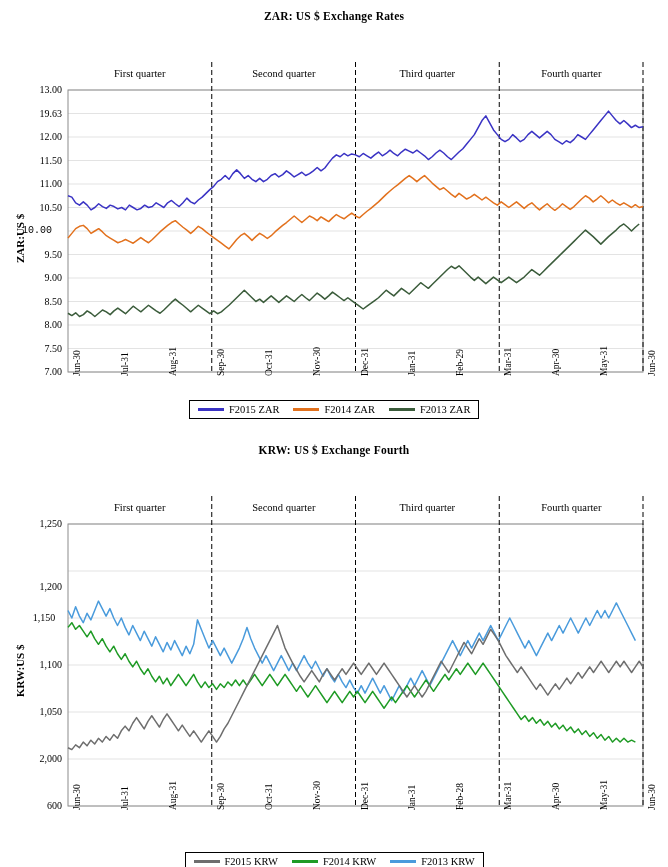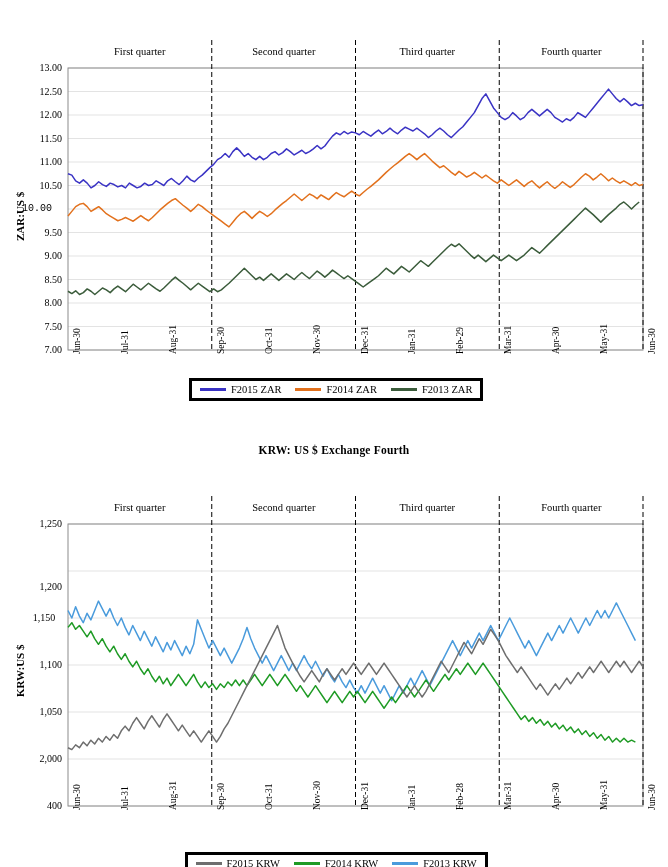--- a/index.html
+++ b/index.html
@@ -33,34 +33,35 @@
   .tick-label-y{
     position:absolute;font-size:10px;text-align:right;white-space:nowrap;
   }
   .tick-label-x{
     position:absolute;font-size:9.5px;white-space:nowrap;
     transform:rotate(-90deg);
     transform-origin:left top;
   }
   .legend{
     position:absolute;
-    border:3px solid #000000;
+    border:1px solid #000000;
     background:#fff;
     display:flex;align-items:center;
     padding:3px 8px;
     gap:14px;
   }
   .legend-item{display:flex;align-items:center;gap:5px;font-size:10.5px;white-space:nowrap;}
   .legend-swatch{display:inline-block;width:26px;height:3px;}
   svg{display:block;}
 </style>
 </head>
 <body>
 
 <div class="chart-block" id="chart-zar">
+  <div class="chart-title">ZAR: US $ Exchange Rates</div>
   <div class="plot-wrap" id="zar-plot" style="height: 410px;">
       <svg width="668" height="410">
         <line x1="68" y1="350" x2="643" y2="350" stroke="#e3e3e3" stroke-width="1"></line>
         <line x1="68" y1="326.5" x2="643" y2="326.5" stroke="#e3e3e3" stroke-width="1"></line>
         <line x1="68" y1="303" x2="643" y2="303" stroke="#e3e3e3" stroke-width="1"></line>
         <line x1="68" y1="279.5" x2="643" y2="279.5" stroke="#e3e3e3" stroke-width="1"></line>
         <line x1="68" y1="256" x2="643" y2="256" stroke="#e3e3e3" stroke-width="1"></line>
         <line x1="68" y1="232.49999999999997" x2="643" y2="232.49999999999997" stroke="#e3e3e3" stroke-width="1"></line>
         <line x1="68" y1="209" x2="643" y2="209" stroke="#e3e3e3" stroke-width="1"></line>
         <line x1="68" y1="185.5" x2="643" y2="185.5" stroke="#e3e3e3" stroke-width="1"></line>
@@ -82,21 +83,21 @@
       <div class="tick-label-y" style="left: 26px; width: 36px; top: 320.5px;">7.50</div>
       <div class="tick-label-y" style="left: 26px; width: 36px; top: 297px;">8.00</div>
       <div class="tick-label-y" style="left: 26px; width: 36px; top: 273.5px;">8.50</div>
       <div class="tick-label-y" style="left: 26px; width: 36px; top: 250px;">9.00</div>
       <div class="tick-label-y" style="left: 26px; width: 36px; top: 226.5px;">9.50</div>
       <div class="tick-label-y" style="left: 16px; width: 36px; top: 203px; font-family: Liberation Mono, monospace;">10.00</div>
       <div class="tick-label-y" style="left: 26px; width: 36px; top: 179.5px;">10.50</div>
       <div class="tick-label-y" style="left: 26px; width: 36px; top: 156px;">11.00</div>
       <div class="tick-label-y" style="left: 26px; width: 36px; top: 132.5px;">11.50</div>
       <div class="tick-label-y" style="left: 26px; width: 36px; top: 109px; text-align: right;">12.00</div>
-      <div class="tick-label-y" style="left: 26px; width: 36px; top: 85.5px;">12.50</div>
+      <div class="tick-label-y" style="left: 26px; width: 36px; top: 85.5px;">19.63</div>
       <div class="tick-label-y" style="left: 26px; width: 36px; top: 62px;">13.00</div>
       <div class="tick-label-x" style="left: 72px; top: 354px;">Jun-30</div>
       <div class="tick-label-x" style="left: 119.917px; top: 354px;">Jul-31</div>
       <div class="tick-label-x" style="left: 167.833px; top: 354px;">Aug-31</div>
       <div class="tick-label-x" style="left: 215.75px; top: 354px;">Sep-30</div>
       <div class="tick-label-x" style="left: 263.667px; top: 354px;">Oct-31</div>
       <div class="tick-label-x" style="left: 311.583px; top: 354px;">Nov-30</div>
       <div class="tick-label-x" style="left: 359.5px; top: 354px;">Dec-31</div>
       <div class="tick-label-x" style="left: 407.417px; top: 354px;">Jan-31</div>
       <div class="tick-label-x" style="left: 455.333px; top: 354px;">Feb-29</div>
@@ -139,21 +140,21 @@
         <line x1="68" y1="68" x2="643" y2="68" stroke="#e3e3e3" stroke-width="1"></line>
         <rect x="68" y="68" width="575" height="282" fill="none" stroke="#8c8c8c" stroke-width="1"></rect>
         <line x1="211.75" y1="40" x2="211.75" y2="350" stroke="#000" stroke-width="1" stroke-dasharray="5,3"></line>
         <line x1="355.5" y1="40" x2="355.5" y2="350" stroke="#000" stroke-width="1" stroke-dasharray="5,3"></line>
         <line x1="499.25" y1="40" x2="499.25" y2="350" stroke="#000" stroke-width="1" stroke-dasharray="5,3"></line>
         <line x1="643" y1="40" x2="643" y2="350" stroke="#000" stroke-width="1" stroke-dasharray="5,3"></line>
         <polyline points="68.00,154.48 71.81,162.00 75.62,150.72 79.42,160.12 83.23,166.70 87.04,157.30 90.85,163.88 94.66,154.48 98.46,145.08 102.27,152.60 106.08,160.12 109.89,152.60 113.70,162.00 117.50,169.52 121.31,162.00 125.12,171.40 128.93,178.92 132.74,169.52 136.54,177.04 140.35,184.56 144.16,175.16 147.97,182.68 151.77,190.20 155.58,180.80 159.39,188.32 163.20,195.84 167.01,186.44 170.81,193.96 174.62,184.56 178.43,192.08 182.24,199.60 186.05,190.20 189.85,197.72 193.66,188.32 197.47,163.88 201.28,173.28 205.09,182.68 208.89,192.08 212.70,184.56 216.51,192.08 220.32,199.60 224.13,192.08 227.93,199.60 231.74,207.12 235.55,199.60 239.36,192.08 243.17,182.68 246.97,171.40 250.78,182.68 254.59,192.08 258.40,199.60 262.21,207.12 266.01,199.60 269.82,207.12 273.63,214.64 277.44,207.12 281.25,199.60 285.05,207.12 288.86,214.64 292.67,207.12 296.48,214.64 300.28,207.12 304.09,199.60 307.90,207.12 311.71,212.76 315.52,205.24 319.32,212.76 323.13,220.28 326.94,212.76 330.75,220.28 334.56,225.92 338.36,218.40 342.17,225.92 345.98,231.56 349.79,224.04 353.60,231.56 357.40,237.20 361.21,229.68 365.02,237.20 368.83,229.68 372.64,222.16 376.44,229.68 380.25,237.20 384.06,229.68 387.87,237.20 391.68,244.72 395.48,237.20 399.29,229.68 403.10,237.20 406.91,229.68 410.72,222.16 414.52,229.68 418.33,222.16 422.14,214.64 425.95,222.16 429.75,229.68 433.56,222.16 437.37,214.64 441.18,207.12 444.99,199.60 448.79,192.08 452.60,184.56 456.41,192.08 460.22,199.60 464.03,192.08 467.83,184.56 471.64,192.08 475.45,184.56 479.26,177.04 483.07,184.56 486.87,177.04 490.68,169.52 494.49,177.04 498.30,184.56 502.11,177.04 505.91,169.52 509.72,162.00 513.53,169.52 517.34,177.04 521.15,184.56 524.95,192.08 528.76,184.56 532.57,192.08 536.38,199.60 540.19,192.08 543.99,184.56 547.80,177.04 551.61,184.56 555.42,177.04 559.23,169.52 563.03,177.04 566.84,169.52 570.65,162.00 574.46,169.52 578.26,177.04 582.07,169.52 585.88,162.00 589.69,169.52 593.50,162.00 597.30,154.48 601.11,162.00 604.92,154.48 608.73,162.00 612.54,154.48 616.34,146.96 620.15,154.48 623.96,162.00 627.77,169.52 631.58,177.04 635.38,184.56" fill="none" stroke="#4a9bdc" stroke-width="1.5" stroke-linejoin="round"></polyline>
         <polyline points="68.00,171.40 71.81,166.70 75.62,173.28 79.42,169.52 83.23,175.16 87.04,180.80 90.85,175.16 94.66,182.68 98.46,188.32 102.27,182.68 106.08,190.20 109.89,195.84 113.70,190.20 117.50,197.72 121.31,203.36 125.12,197.72 128.93,205.24 132.74,210.88 136.54,205.24 140.35,212.76 144.16,218.40 147.97,212.76 151.77,220.28 155.58,225.92 159.39,220.28 163.20,227.80 167.01,222.16 170.81,229.68 174.62,224.04 178.43,218.40 182.24,224.04 186.05,229.68 189.85,224.04 193.66,218.40 197.47,225.92 201.28,231.56 205.09,225.92 208.89,231.56 212.70,227.80 216.51,233.44 220.32,227.80 224.13,231.56 227.93,225.92 231.74,229.68 235.55,224.04 239.36,229.68 243.17,224.04 246.97,229.68 250.78,224.04 254.59,218.40 258.40,224.04 262.21,229.68 266.01,224.04 269.82,218.40 273.63,224.04 277.44,229.68 281.25,224.04 285.05,218.40 288.86,224.04 292.67,229.68 296.48,235.32 300.28,229.68 304.09,235.32 307.90,240.96 311.71,235.32 315.52,229.68 319.32,235.32 323.13,240.96 326.94,246.60 330.75,240.96 334.56,235.32 338.36,240.96 342.17,246.60 345.98,240.96 349.79,235.32 353.60,240.96 357.40,235.32 361.21,240.96 365.02,246.60 368.83,240.96 372.64,235.32 376.44,240.96 380.25,246.60 384.06,252.24 387.87,246.60 391.68,240.96 395.48,246.60 399.29,240.96 403.10,235.32 406.91,229.68 410.72,235.32 414.52,240.96 418.33,235.32 422.14,229.68 425.95,224.04 429.75,229.68 433.56,235.32 437.37,229.68 441.18,224.04 444.99,218.40 448.79,224.04 452.60,218.40 456.41,212.76 460.22,218.40 464.03,212.76 467.83,207.12 471.64,212.76 475.45,218.40 479.26,212.76 483.07,207.12 486.87,212.76 490.68,218.40 494.49,224.04 498.30,229.68 502.11,235.32 505.91,240.96 509.72,246.60 513.53,252.24 517.34,257.88 521.15,263.52 524.95,259.76 528.76,265.40 532.57,261.64 536.38,267.28 540.19,263.52 543.99,269.16 547.80,265.40 551.61,271.04 555.42,267.28 559.23,272.92 563.03,269.16 566.84,274.80 570.65,271.04 574.46,276.68 578.26,272.92 582.07,278.56 585.88,274.80 589.69,280.44 593.50,276.68 597.30,282.32 601.11,278.56 604.92,284.20 608.73,280.44 612.54,286.08 616.34,282.32 620.15,286.08 623.96,282.32 627.77,286.08 631.58,284.20 635.38,286.08" fill="none" stroke="#1f9b25" stroke-width="1.5" stroke-linejoin="round"></polyline>
         <polyline points="68.00,291.72 71.81,293.60 75.62,288.90 79.42,291.72 83.23,286.08 87.04,289.84 90.85,284.20 94.66,287.96 98.46,282.32 102.27,286.08 106.08,280.44 109.89,284.20 113.70,278.56 117.50,282.32 121.31,274.80 125.12,270.10 128.93,274.80 132.74,267.28 136.54,261.64 140.35,267.28 144.16,272.92 147.97,265.40 151.77,259.76 155.58,265.40 159.39,271.04 163.20,263.52 167.01,257.88 170.81,263.52 174.62,269.16 178.43,274.80 182.24,269.16 186.05,274.80 189.85,280.44 193.66,274.80 197.47,280.44 201.28,286.08 205.09,280.44 208.89,274.80 212.70,280.44 216.51,286.08 220.32,280.44 224.13,272.92 227.93,267.28 231.74,259.76 235.55,252.24 239.36,244.72 243.17,237.20 246.97,229.68 250.78,222.16 254.59,214.64 258.40,207.12 262.21,199.60 266.01,192.08 269.82,184.56 273.63,177.04 277.44,169.52 281.25,180.80 285.05,192.08 288.86,199.60 292.67,207.12 296.48,213.70 300.28,220.28 304.09,225.92 307.90,220.28 311.71,214.64 315.52,220.28 319.32,225.92 323.13,218.40 326.94,212.76 330.75,218.40 334.56,224.04 338.36,218.40 342.17,212.76 345.98,218.40 349.79,212.76 353.60,207.12 357.40,212.76 361.21,218.40 365.02,212.76 368.83,207.12 372.64,212.76 376.44,218.40 380.25,212.76 384.06,207.12 387.87,212.76 391.68,218.40 395.48,224.04 399.29,229.68 403.10,235.32 406.91,240.96 410.72,235.32 414.52,229.68 418.33,235.32 422.14,240.96 425.95,235.32 429.75,227.80 433.56,220.28 437.37,212.76 441.18,205.24 444.99,210.88 448.79,216.52 452.60,209.00 456.41,201.48 460.22,193.96 464.03,186.44 467.83,192.08 471.64,197.72 475.45,190.20 479.26,182.68 483.07,188.32 486.87,180.80 490.68,173.28 494.49,178.92 498.30,184.56 502.11,192.08 505.91,199.60 509.72,205.24 513.53,210.88 517.34,216.52 521.15,210.88 524.95,216.52 528.76,222.16 532.57,227.80 536.38,233.44 540.19,227.80 543.99,233.44 547.80,239.08 551.61,233.44 555.42,227.80 559.23,233.44 563.03,227.80 566.84,222.16 570.65,227.80 574.46,222.16 578.26,216.52 582.07,222.16 585.88,216.52 589.69,210.88 593.50,216.52 597.30,210.88 601.11,205.24 604.92,210.88 608.73,216.52 612.54,210.88 616.34,205.24 620.15,210.88 623.96,205.24 627.77,210.88 631.58,216.52 635.38,210.88 639.19,205.24 643.00,210.88" fill="none" stroke="#6e6e6e" stroke-width="1.5" stroke-linejoin="round"></polyline>
       </svg>
-      <div class="tick-label-y" style="left: 26px; width: 36px; top: 344px;">400</div>
+      <div class="tick-label-y" style="left: 26px; width: 36px; top: 344px;">600</div>
       <div class="tick-label-y" style="left: 26px; width: 36px; top: 297px;">2,000</div>
       <div class="tick-label-y" style="left: 26px; width: 36px; top: 250px;">1,050</div>
       <div class="tick-label-y" style="left: 26px; width: 36px; top: 203px;">1,100</div>
       <div class="tick-label-y" style="left: 26px; width: 36px; top: 156px; text-align: center;">1,150</div>
       <div class="tick-label-y" style="left: 26px; width: 36px; top: 125px;">1,200</div>
       <div class="tick-label-y" style="left: 26px; width: 36px; top: 62px;">1,250</div>
       <div class="tick-label-x" style="left: 72px; top: 354px;">Jun-30</div>
       <div class="tick-label-x" style="left: 119.917px; top: 354px;">Jul-31</div>
       <div class="tick-label-x" style="left: 167.833px; top: 354px;">Aug-31</div>
       <div class="tick-label-x" style="left: 215.75px; top: 354px;">Sep-30</div>

